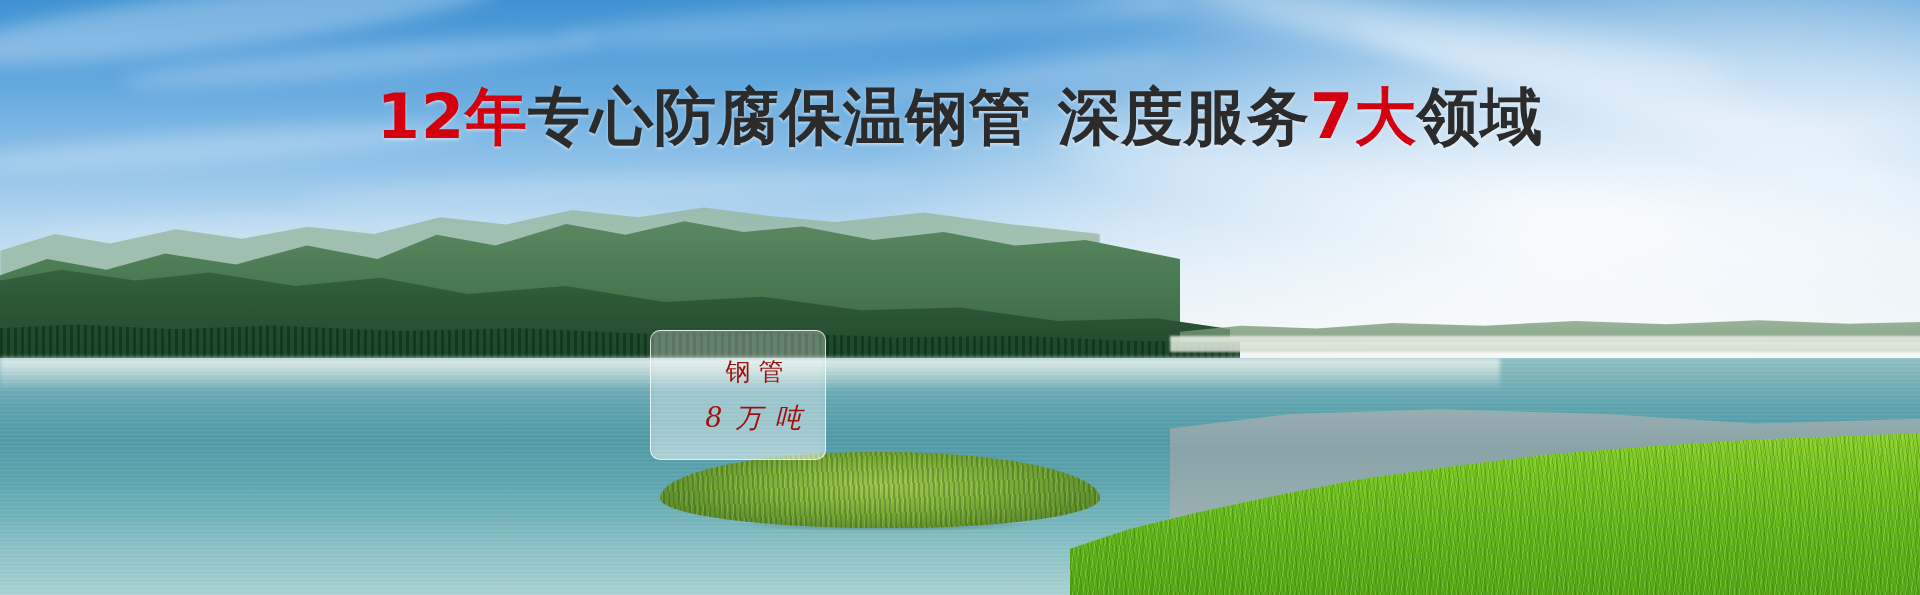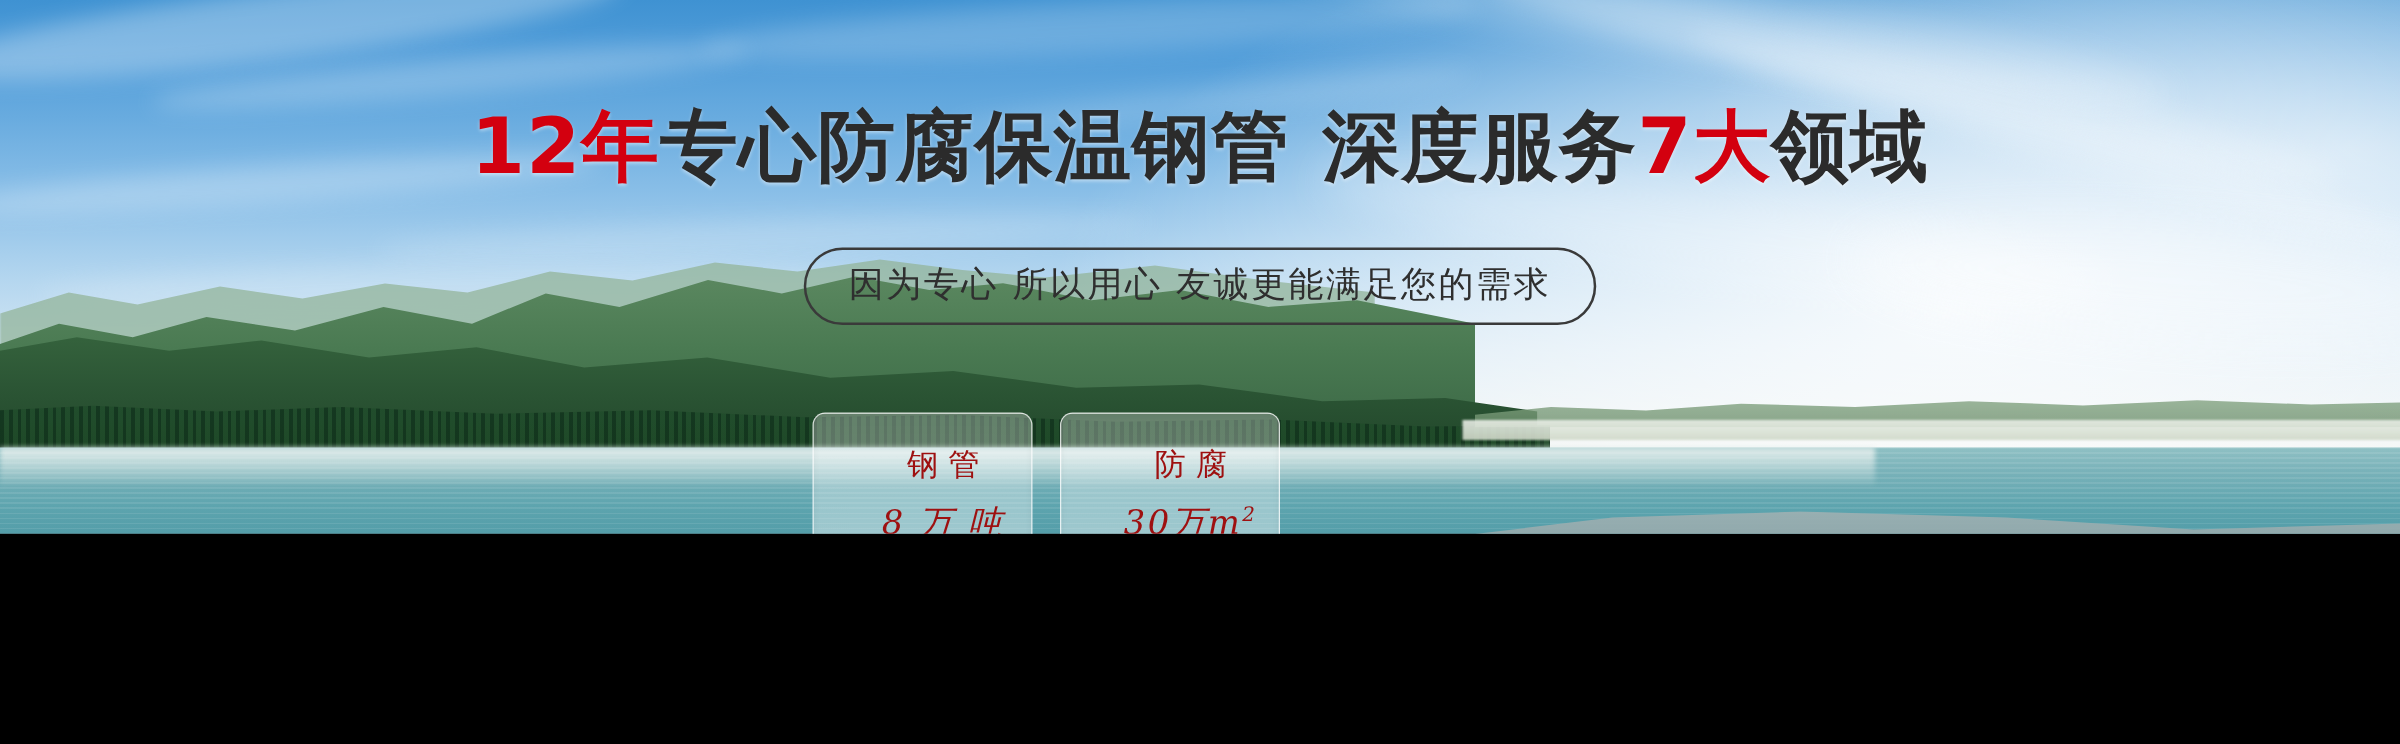--- a/index.html
+++ b/index.html
@@ -1,21 +1,21 @@
 <!DOCTYPE html>
 <html><head>
 <meta charset="utf-8">
 <style>
   * { margin:0; padding:0; box-sizing:border-box; }
   html,body { width:1920px; height:595px; overflow:hidden; background:#000; }
   body { font-family:"Liberation Sans","DejaVu Sans",sans-serif; }
 
   #banner {
     position:relative;
-    width:1920px; height:427px;
+    width:1920px; height:595px;
     overflow:hidden;
     isolation:isolate;
   }
 
   
   .sky {
     position:absolute; left:0; top:0; width:1920px; height:360px;
     background:
       linear-gradient(180deg,
         #3f92d2 0%,
@@ -274,32 +274,25 @@
   <div class="islet"></div>
   <div class="islet-tex"></div>
 
   <div class="grass"></div>
   <div class="grass-blades"></div>
 
   <div class="headline">
     <span class="accent">12年</span><span>专心防腐保温钢管</span><span class="gap"></span><span>深度服务</span><span class="accent">7大</span><span>领域</span>
   </div>
 
-  <div class="subtitle-wrap">
-    <div class="subtitle">因为专心 所以用心  友诚更能满足您的需求</div>
-  </div>
 
   <div class="cards">
 
     <div class="card">
       <div class="card-label">钢管</div>
       <div class="card-value"><span>8 万 吨</span></div>
     </div>
 
-    <div class="card">
-      <div class="card-label">防腐</div>
-      <div class="card-value"><span>30万m</span><sup>2</sup></div>
-    </div>
 
 
   </div>
 
 </div>
 
 </body></html>

